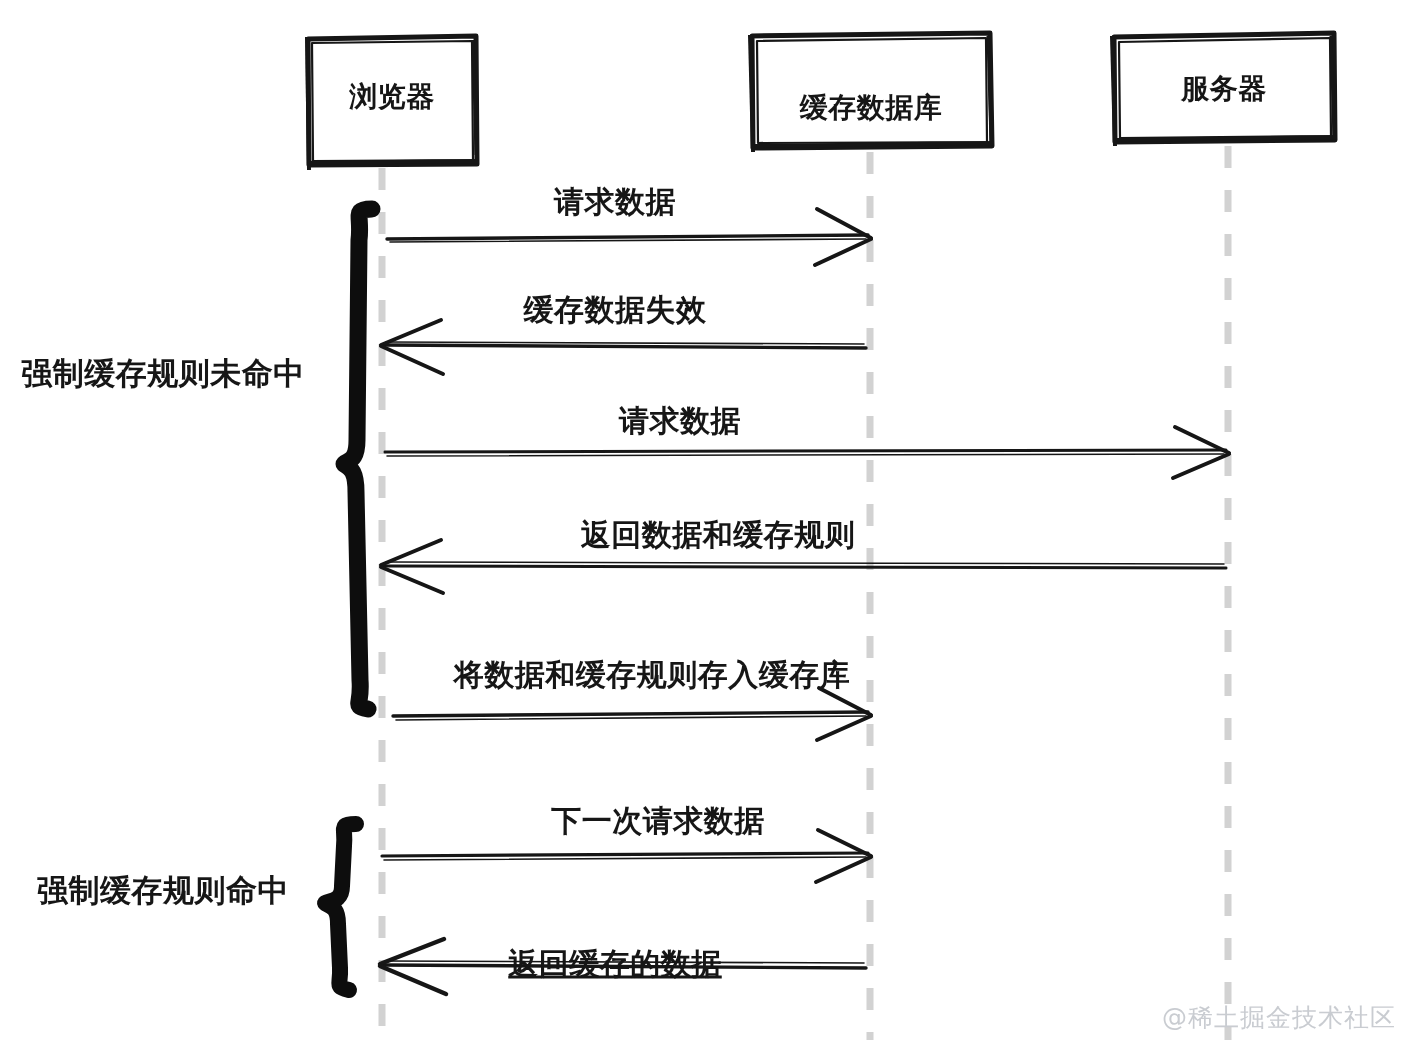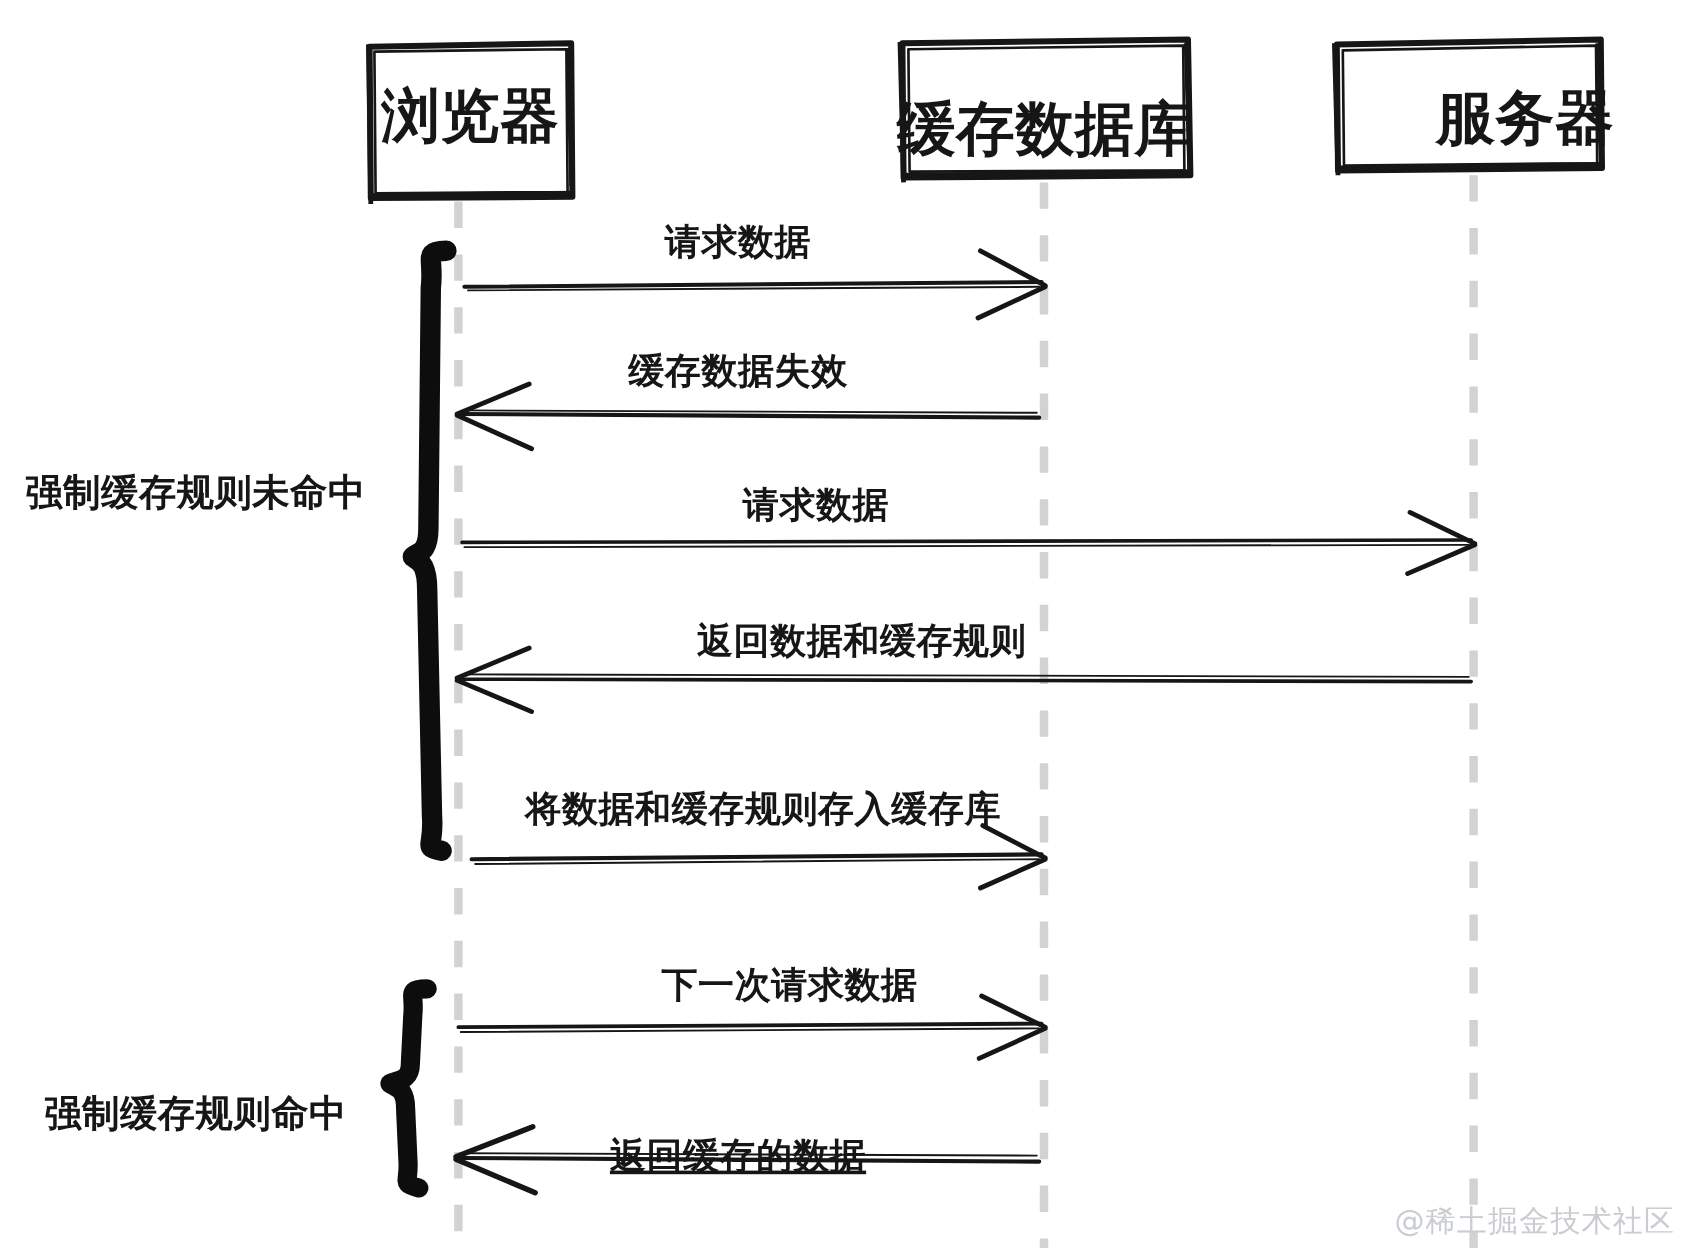--- a/index.html
+++ b/index.html
@@ -22,32 +22,31 @@
     height: 1050px;
   }
   .label {
     position: absolute;
     white-space: nowrap;
     font-weight: 600;
     color: #161616;
     letter-spacing: 0.5px;
   }
   .participant-label {
-    font-size: 49px;
+    font-size: 28px;
     text-align: left;
     transform: translate(-50%, -50%);
   }
   .message-label {
     font-size: 30px;
     transform: translate(-50%, -50%);
   }
   .group-label {
     font-size: 31px;
     transform: translate(-50%, -50%);
-    margin-top: 37px;
   }
   .watermark {
     position: absolute;
     right: 14px;
     bottom: 16px;
     font-size: 25px;
     color: #c9ccd1;
     font-weight: 500;
     letter-spacing: 1px;
   }
@@ -146,26 +145,26 @@
            C 338 824, 346 828, 344 846
            L 342 886
            C 342 902, 330 900, 325 903
            C 332 907, 338 908, 338 924
            L 340 968
            C 341 986, 334 986, 349 990" fill="none" stroke="#0d0d0d" stroke-width="16" stroke-linecap="round" stroke-linejoin="round"></path>
 </svg>
 
 <div class="label participant-label" style="left:392px; top:97px;">浏览器</div>
 <div class="label participant-label" style="left:871px; top:92px;margin-top:16px;">缓存数据库</div>
-<div class="label participant-label" style="left:1271px; top:89px;margin-top:10px;">服务器</div>
+<div class="label participant-label" style="left:1224px; top:89px;">服务器</div>
 
 <div class="label message-label" style="left:615px; top:202px;">请求数据</div>
 <div class="label message-label" style="left:615px; top:310px;">缓存数据失效</div>
 <div class="label message-label" style="left:680px; top:421px;">请求数据</div>
 <div class="label message-label" style="left:718px; top:535px;">返回数据和缓存规则</div>
-<div class="label message-label" style="left:636px; top:675px;">将数据和缓存规则存入缓存库</div>
+<div class="label message-label" style="left:652px; top:675px;">将数据和缓存规则存入缓存库</div>
 <div class="label message-label" style="left:622px; top:821px;margin-left:36px;">下一次请求数据</div>
 <div class="label message-label" style="left:615px; top:964px;text-decoration:underline;">返回缓存的数据</div>
 
 <div class="label group-label" style="left:163px; top:374px;">强制缓存规则未命中</div>
 <div class="label group-label" style="left:163px; top:891px;">强制缓存规则命中</div>
 
 <div class="watermark">@稀土掘金技术社区</div>
 
 </body></html>

